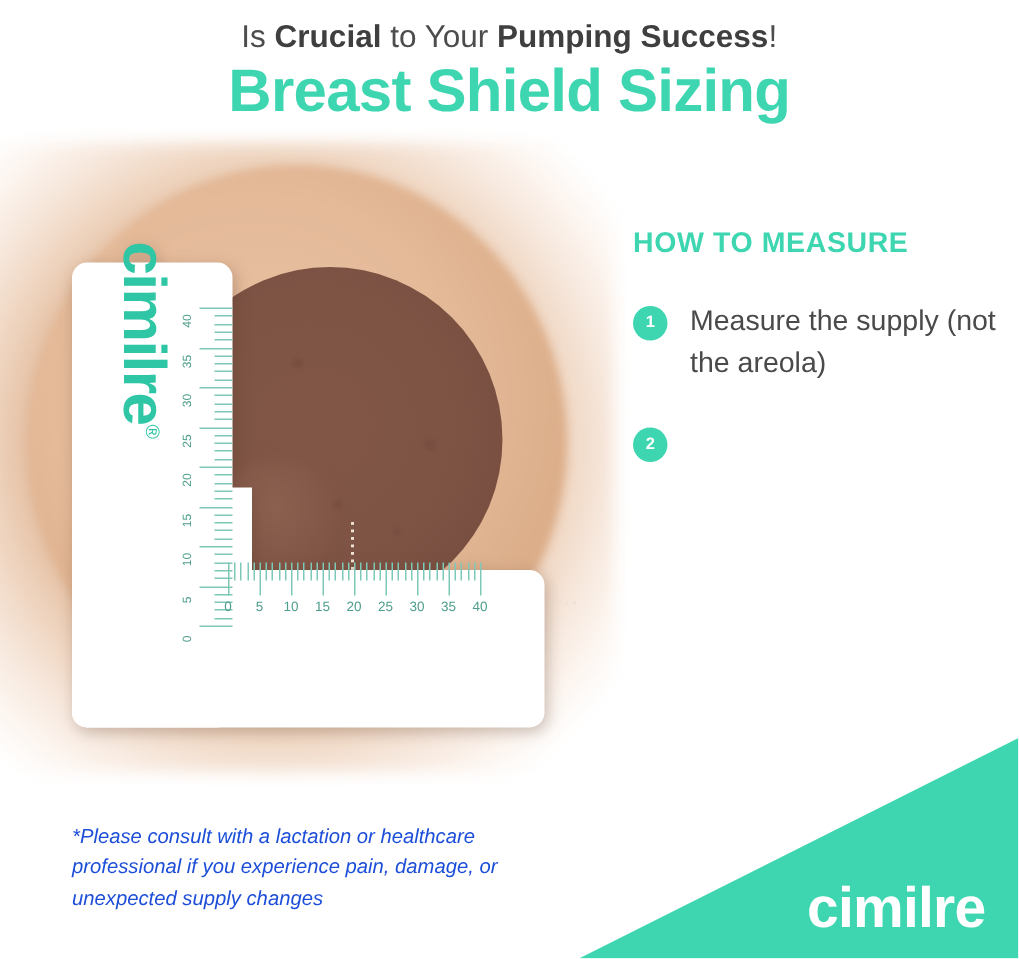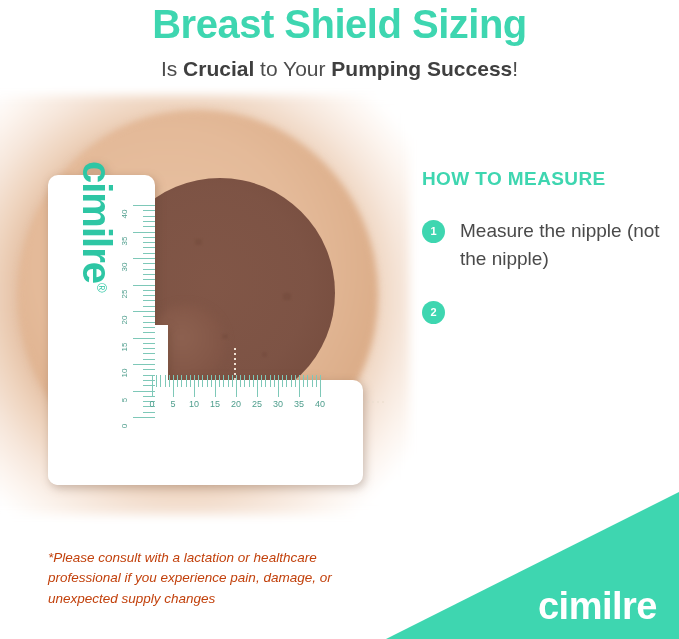--- a/index.html
+++ b/index.html
@@ -115,56 +115,56 @@
 
   
   #ruler-h { position:absolute; left:104px; top:200px; width:222px; height:42px; }
   #ruler-h .tick { position:absolute; top:0; width:1px; background:#7ec8b8; }
   #ruler-h .lbl {
     position:absolute; top:24px; font-size:9px; color:#4f9e8d;
     width:18px; margin-left:-9px; text-align:center;
   }
 
   
-  #how-panel { position:absolute; left:422px; top:168px; width:250px; }
+  #how-panel { position:absolute; left:422px; top:152px; width:250px; }
   #how-title {
     font-size:19px; font-weight:bold; color:#3ed6b0;
     letter-spacing:0.4px; margin-bottom:27px;
   }
   .step { position:relative; padding-left:38px; margin-bottom:26px; }
   .step-num {
     position:absolute; left:0; top:3px; width:23px; height:23px;
     border-radius:50%; background:#3ed6b0; color:#ffffff;
     font-size:11px; font-weight:bold; line-height:23px; text-align:center;
   }
   .step-text { font-size:19px; color:#4a4a4a; line-height:1.45; }
 
   
   #footnote {
     position:absolute; left:48px; top:548px; width:340px;
-    font-size:13.5px; font-style:italic; color:#c2410c; line-height:1.5;
+    font-size:13.5px; font-style:italic; color:#1d4ed8; line-height:1.5;
   }
 
   
   #brand-triangle {
     position:absolute; left:0; top:0; width:679px; height:639px;
     pointer-events:none;
   }
   #brand-wordmark {
     position:absolute; right:22px; bottom:14px;
     color:#ffffff; font-size:38px; font-weight:bold;
     letter-spacing:-0.5px; line-height:1;
   }
 </style>
 </head>
 <body>
 
 <div id="header">
+  <div id="subtitle"><span>Is </span><span class="b">Crucial</span><span> to Your </span><span class="b">Pumping Success</span><span>!</span></div>
   <div id="main-title">Breast Shield Sizing</div>
-  <div id="subtitle"><span>Is </span><span class="b">Crucial</span><span> to Your </span><span class="b">Pumping Success</span><span>!</span></div>
 </div>
 
 <div id="illustration">
   <div id="breast-glow"></div>
   <div id="breast-mound"></div>
   <div id="areola"></div>
   <div id="nipple"></div>
   <div class="speck" style="left:195px;top:139px;width:7px;height:6px;"></div>
   <div class="speck" style="left:283px;top:193px;width:8px;height:7px;"></div>
   <div class="speck" style="left:222px;top:234px;width:6px;height:5px;"></div>
@@ -286,21 +286,21 @@
       <div class="lbl" style="left: 147px;">35</div>
       <div class="lbl" style="left: 168px;">40</div>
     </div>
 </div>
 
 <div id="how-panel">
   <div id="how-title">HOW TO MEASURE</div>
 
   <div class="step">
     <div class="step-num">1</div>
-    <div class="step-text">Measure the nipple (not the nipple)</div>
+    <div class="step-text">Measure the supply (not the areola)</div>
   </div>
 
   <div class="step">
     <div class="step-num">2</div>
   </div>
 </div>
 
 <div id="footnote">*Please consult with a lactation or healthcare professional if you experience pain, damage, or unexpected supply changes</div>
 
 <svg id="brand-triangle" viewBox="0 0 679 639" preserveAspectRatio="none">

